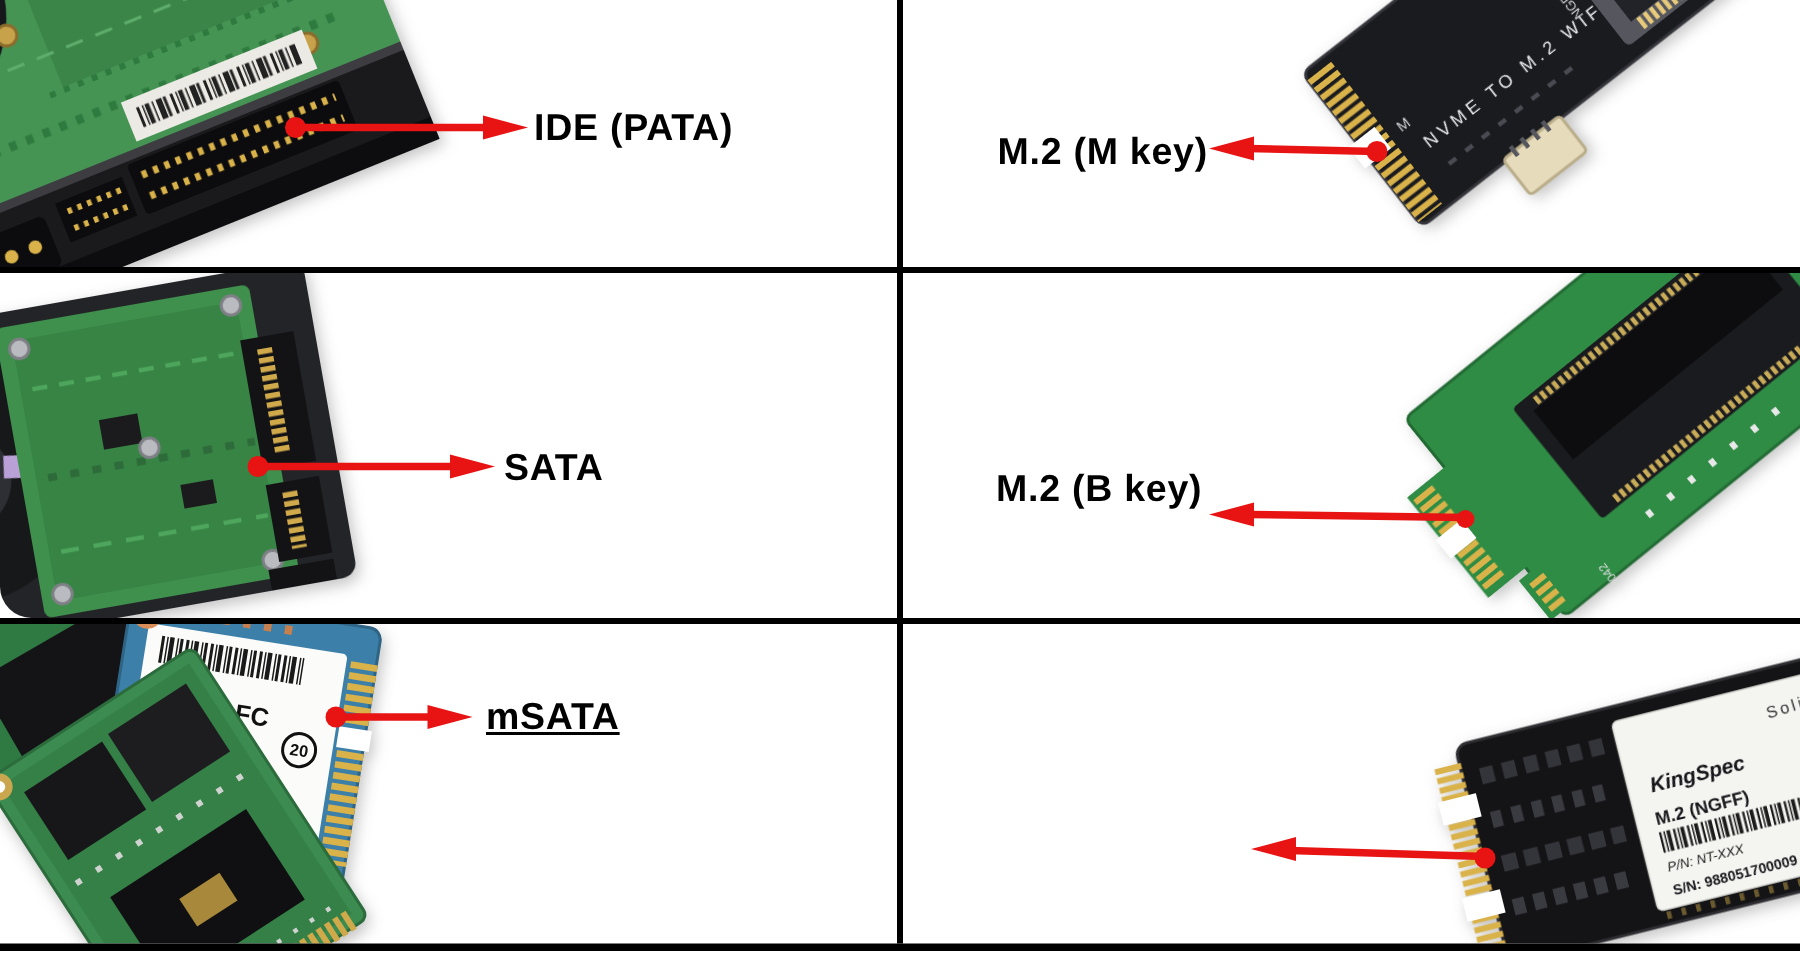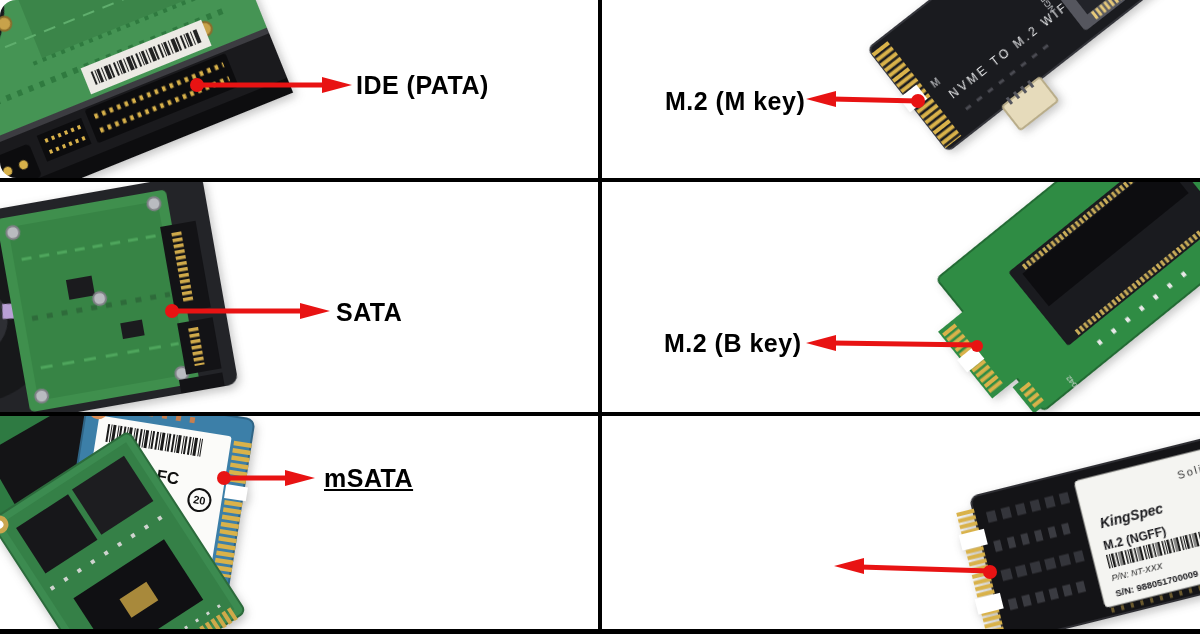--- a/index.html
+++ b/index.html
@@ -1,41 +1,41 @@
 <!DOCTYPE html>
 <html><head>
 <meta charset="utf-8">
 <style>
   html,body{margin:0;padding:0;background:#ffffff;}
   #canvas{
     position:relative;width:1200px;height:635px;background:#ffffff;
     overflow:hidden;font-family:"Liberation Sans",sans-serif;
   }
   .cell{position:absolute;overflow:hidden;background:#ffffff;}
-  #cell-tl{left:0;top:0;width:598px;height:178px;border-radius:16px;}
+  #cell-tl{left:0;top:0;width:598px;height:178px;}
   #cell-tr{left:602px;top:0;width:598px;height:178px;}
-  #cell-ml{left:0;top:182px;width:598px;height:230px;}
+  #cell-ml{left:0;top:182px;width:598px;height:230px;border-radius:21px;}
   #cell-mr{left:602px;top:182px;width:598px;height:230px;}
   #cell-bl{left:0;top:416px;width:598px;height:213px;}
   #cell-br{left:602px;top:416px;width:598px;height:213px;}
 
   .divider{position:absolute;background:#000;z-index:7;}
   #div-v{left:598px;top:0;width:4px;height:629px;}
   #div-h1{left:0;top:178px;width:1200px;height:4px;}
   #div-h2{left:0;top:412px;width:1200px;height:4px;}
   #div-bottom{left:0;top:629px;width:1200px;height:5px;}
 
   .conn-label{
     position:absolute;z-index:5;white-space:nowrap;color:#000;
     font:700 25px/28px "Liberation Sans",sans-serif;letter-spacing:.5px;
   }
   #label-ide{left:356px;top:71px;}
   #label-m2m{left:63px;top:87px;}
   #label-sata{left:336px;top:116px;}
-  #label-m2b{left:62px;top:147px;text-align:center;}
+  #label-m2b{left:62px;top:130px;text-align:center;}
   #label-msata{left:324px;top:48px;text-decoration:underline;}
   #label-m2bm{left:62px;top:136px;}
 
   .photo{position:absolute;filter:drop-shadow(2px 4px 5px rgba(40,40,40,.28));}
   #photo-ide{left:-95px;top:-52px;width:360px;height:220px;transform:rotate(-22deg);}
   #photo-m2m{left:276px;top:15px;width:460px;height:190px;transform:rotate(-38deg);transform-origin:30px 85px;}
   #photo-sata{left:-80px;top:8px;width:320px;height:225px;transform:rotate(-10deg);}
   #photo-m2b{left:353px;top:58px;width:470px;height:210px;transform:rotate(-39deg);transform-origin:35px 105px;}
   #photo-msata{left:0;top:0;width:265px;height:214px;}
   #photo-kingspec{left:366px;top:59px;width:470px;height:190px;transform:rotate(-14deg);transform-origin:20px 95px;}

